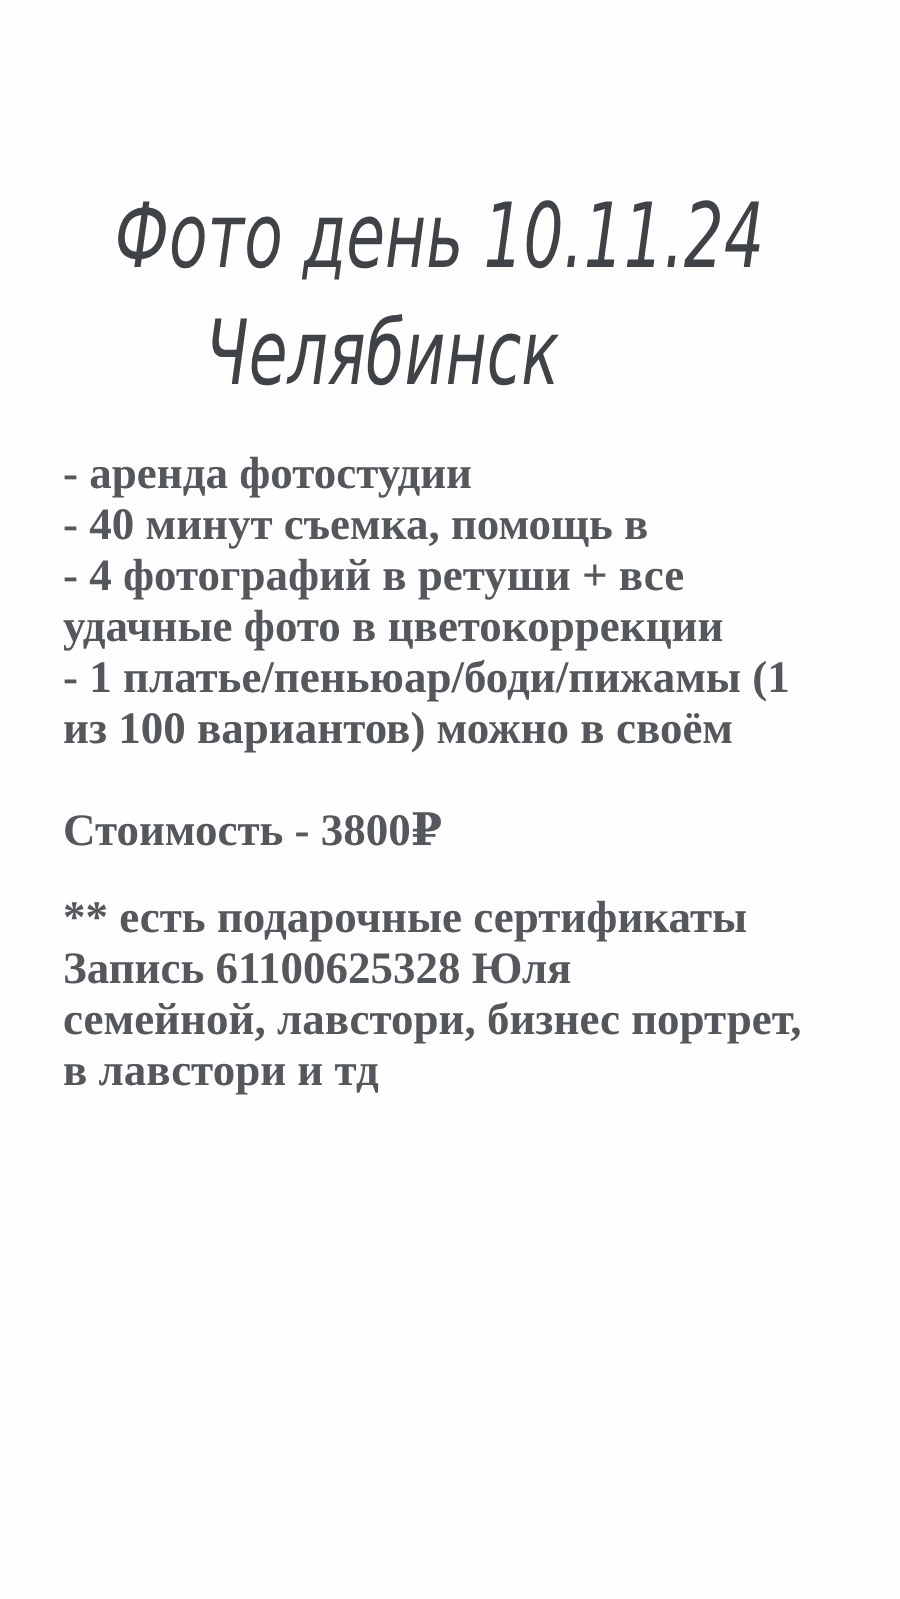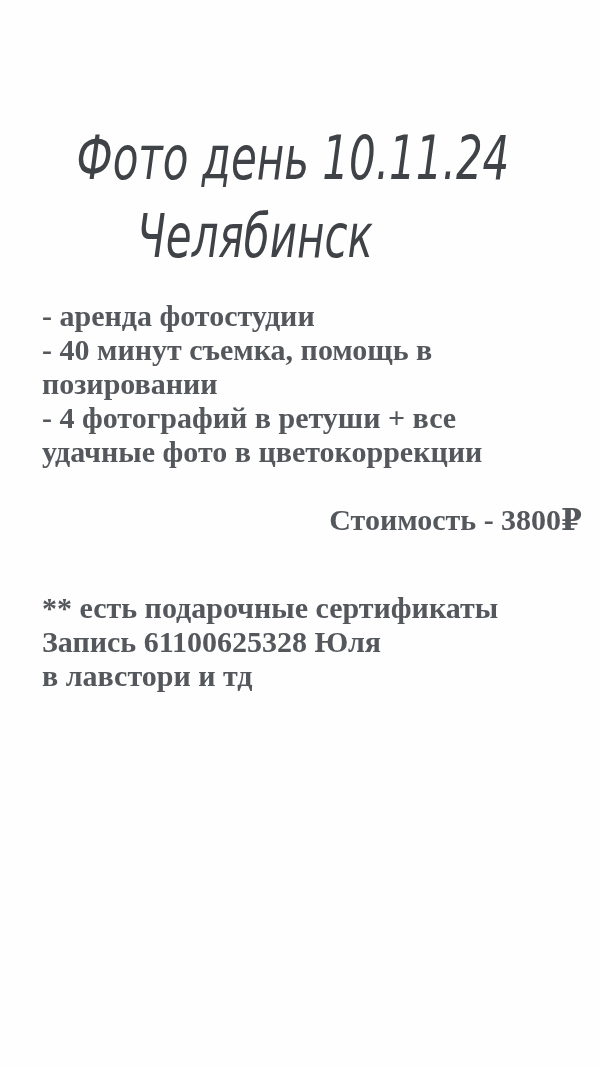--- a/index.html
+++ b/index.html
@@ -42,48 +42,50 @@
     position: absolute;
     top: 299px;
     left: 42px;
     width: 540px;
     color: var(--body-color);
     font-family: "Liberation Serif", "DejaVu Serif", serif;
     font-size: 30px;
     line-height: 34px;
   }
   .text-line { white-space: nowrap; font-weight: bold; }
-  .price-block { margin-top: 34px; text-align: right; }
-  .notes-block { margin-top: 54px; }
+  .price-block { margin-top: 34px; }
+  .notes-block { margin-top: 24px; }
 </style>
 </head>
 <body>
 
 <div class="page">
 
   <div class="title-block">
     <div class="title-line">Фото день 10.11.24</div>
     <div class="title-line">Челябинск</div>
   </div>
 
   <div class="body-block">
 
     <div class="items-block">
       <div class="text-line">- аренда фотостудии</div>
       <div class="text-line">- 40 минут съемка, помощь в</div>
-      <div class="text-line">позировании</div>
       <div class="text-line">- 4 фотографий в ретуши + все</div>
       <div class="text-line">удачные фото в цветокоррекции</div>
+      <div class="text-line">- 1 платье/пеньюар/боди/пижамы (1</div>
+      <div class="text-line">из 100 вариантов) можно в своём</div>
     </div>
 
     <div class="price-block">
       <div class="text-line">Стоимость - 3800₽</div>
     </div>
 
     <div class="notes-block">
       <div class="text-line">** есть подарочные сертификаты</div>
       <div class="text-line">Запись 61100625328 Юля</div>
+      <div class="text-line">семейной, лавстори, бизнес портрет,</div>
       <div class="text-line">в лавстори и тд</div>
     </div>
 
   </div>
 
 </div>
 
 </body></html>

